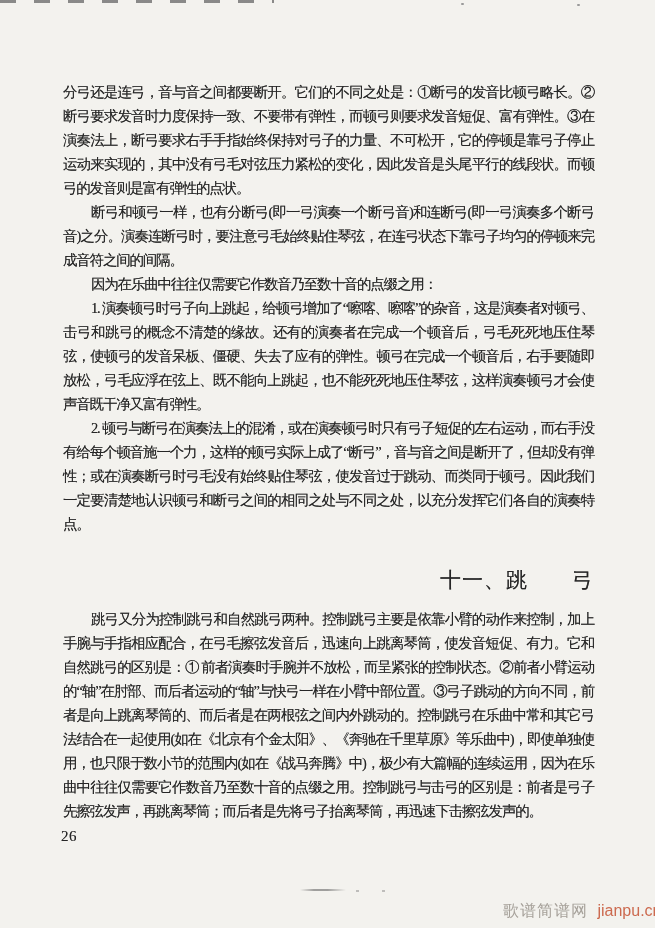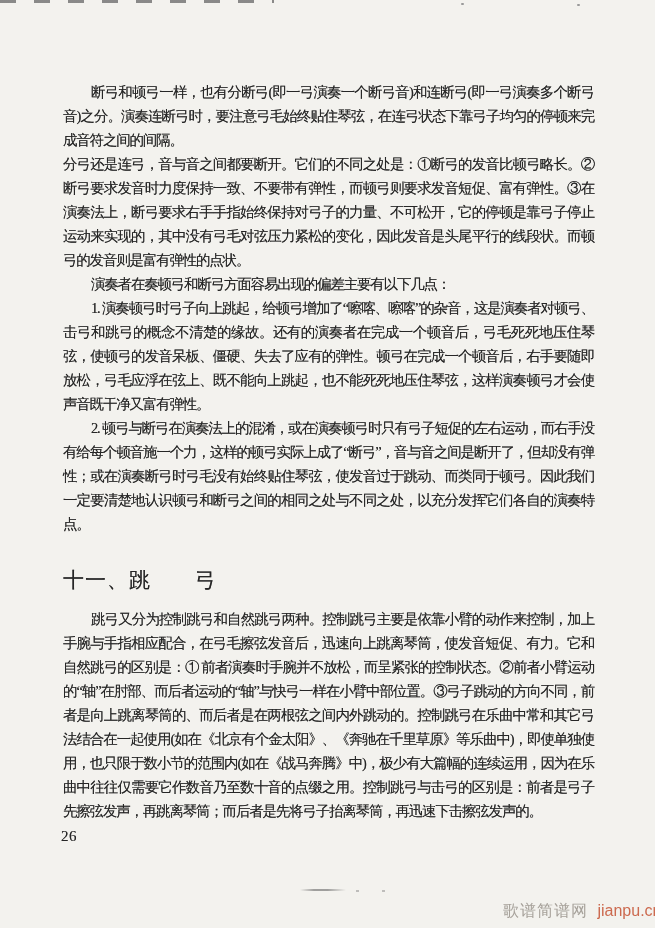--- a/index.html
+++ b/index.html
@@ -50,21 +50,21 @@
     text-align-last: left;
     text-shadow: 0 0 0.5px rgba(20,20,20,0.55);
   }
   .para.indent { text-indent: 28px; }
 
   .chapter-heading {
     margin: 31px 0 14px 0;
     font-size: 21px;
     line-height: 26px;
     font-weight: normal;
-    text-align: left;
+    text-align: right;
     letter-spacing: 1px;
     text-shadow: 0 0 0.5px rgba(20,20,20,0.6);
   }
 
   .page-number {
     position: absolute;
     left: 61px;
     top: 828px;
     font-size: 15px;
     letter-spacing: .5px;
@@ -112,23 +112,23 @@
   }
 </style>
 </head>
 <body>
 
 <div class="top-dashes"></div>
 <div class="speck s1"></div>
 <div class="speck s2"></div>
 
 <main class="content">
+  <p class="para">分弓还是连弓，音与音之间都要断开。它们的不同之处是：①断弓的发音比顿弓略长。②断弓要求发音时力度保持一致、不要带有弹性，而顿弓则要求发音短促、富有弹性。③在演奏法上，断弓要求右手手指始终保持对弓子的力量、不可松开，它的停顿是靠弓子停止运动来实现的，其中没有弓毛对弦压力紧松的变化，因此发音是头尾平行的线段状。而顿弓的发音则是富有弹性的点状。</p>
   <p class="para indent">断弓和顿弓一样，也有分断弓(即一弓演奏一个断弓音)和连断弓(即一弓演奏多个断弓音)之分。演奏连断弓时，要注意弓毛始终贴住琴弦，在连弓状态下靠弓子均匀的停顿来完成音符之间的间隔。</p>
-  <p class="para">分弓还是连弓，音与音之间都要断开。它们的不同之处是：①断弓的发音比顿弓略长。②断弓要求发音时力度保持一致、不要带有弹性，而顿弓则要求发音短促、富有弹性。③在演奏法上，断弓要求右手手指始终保持对弓子的力量、不可松开，它的停顿是靠弓子停止运动来实现的，其中没有弓毛对弦压力紧松的变化，因此发音是头尾平行的线段状。而顿弓的发音则是富有弹性的点状。</p>
-  <p class="para indent">演奏者在奏顿弓和断弓方面容易出现的偏差主要有以下几点：</p>
+  <p class="para indent">因为在乐曲中往往仅需要它作数音乃至数十音的点缀之用：</p>
   <p class="para indent">1. 演奏顿弓时弓子向上跳起，给顿弓增加了“嚓喀、嚓喀”的杂音，这是演奏者对顿弓、击弓和跳弓的概念不清楚的缘故。还有的演奏者在完成一个顿音后，弓毛死死地压住琴弦，使顿弓的发音呆板、僵硬、失去了应有的弹性。顿弓在完成一个顿音后，右手要随即放松，弓毛应浮在弦上、既不能向上跳起，也不能死死地压住琴弦，这样演奏顿弓才会使声音既干净又富有弹性。</p>
   <p class="para indent">2. 顿弓与断弓在演奏法上的混淆，或在演奏顿弓时只有弓子短促的左右运动，而右手没有给每个顿音施一个力，这样的顿弓实际上成了“断弓”，音与音之间是断开了，但却没有弹性；或在演奏断弓时弓毛没有始终贴住琴弦，使发音过于跳动、而类同于顿弓。因此我们一定要清楚地认识顿弓和断弓之间的相同之处与不同之处，以充分发挥它们各自的演奏特点。</p>
 
   <h2 class="chapter-heading">十一、跳　　弓</h2>
 
   <p class="para indent">跳弓又分为控制跳弓和自然跳弓两种。控制跳弓主要是依靠小臂的动作来控制，加上手腕与手指相应配合，在弓毛擦弦发音后，迅速向上跳离琴筒，使发音短促、有力。它和自然跳弓的区别是：① 前者演奏时手腕并不放松，而呈紧张的控制状态。②前者小臂运动的“轴”在肘部、而后者运动的“轴”与快弓一样在小臂中部位置。③弓子跳动的方向不同，前者是向上跳离琴筒的、而后者是在两根弦之间内外跳动的。控制跳弓在乐曲中常和其它弓法结合在一起使用(如在《北京有个金太阳》、《奔驰在千里草原》等乐曲中)，即使单独使用，也只限于数小节的范围内(如在《战马奔腾》中)，极少有大篇幅的连续运用，因为在乐曲中往往仅需要它作数音乃至数十音的点缀之用。控制跳弓与击弓的区别是：前者是弓子先擦弦发声，再跳离琴筒；而后者是先将弓子抬离琴筒，再迅速下击擦弦发声的。</p>
 </main>
 
 <div class="page-number">26</div>
 

